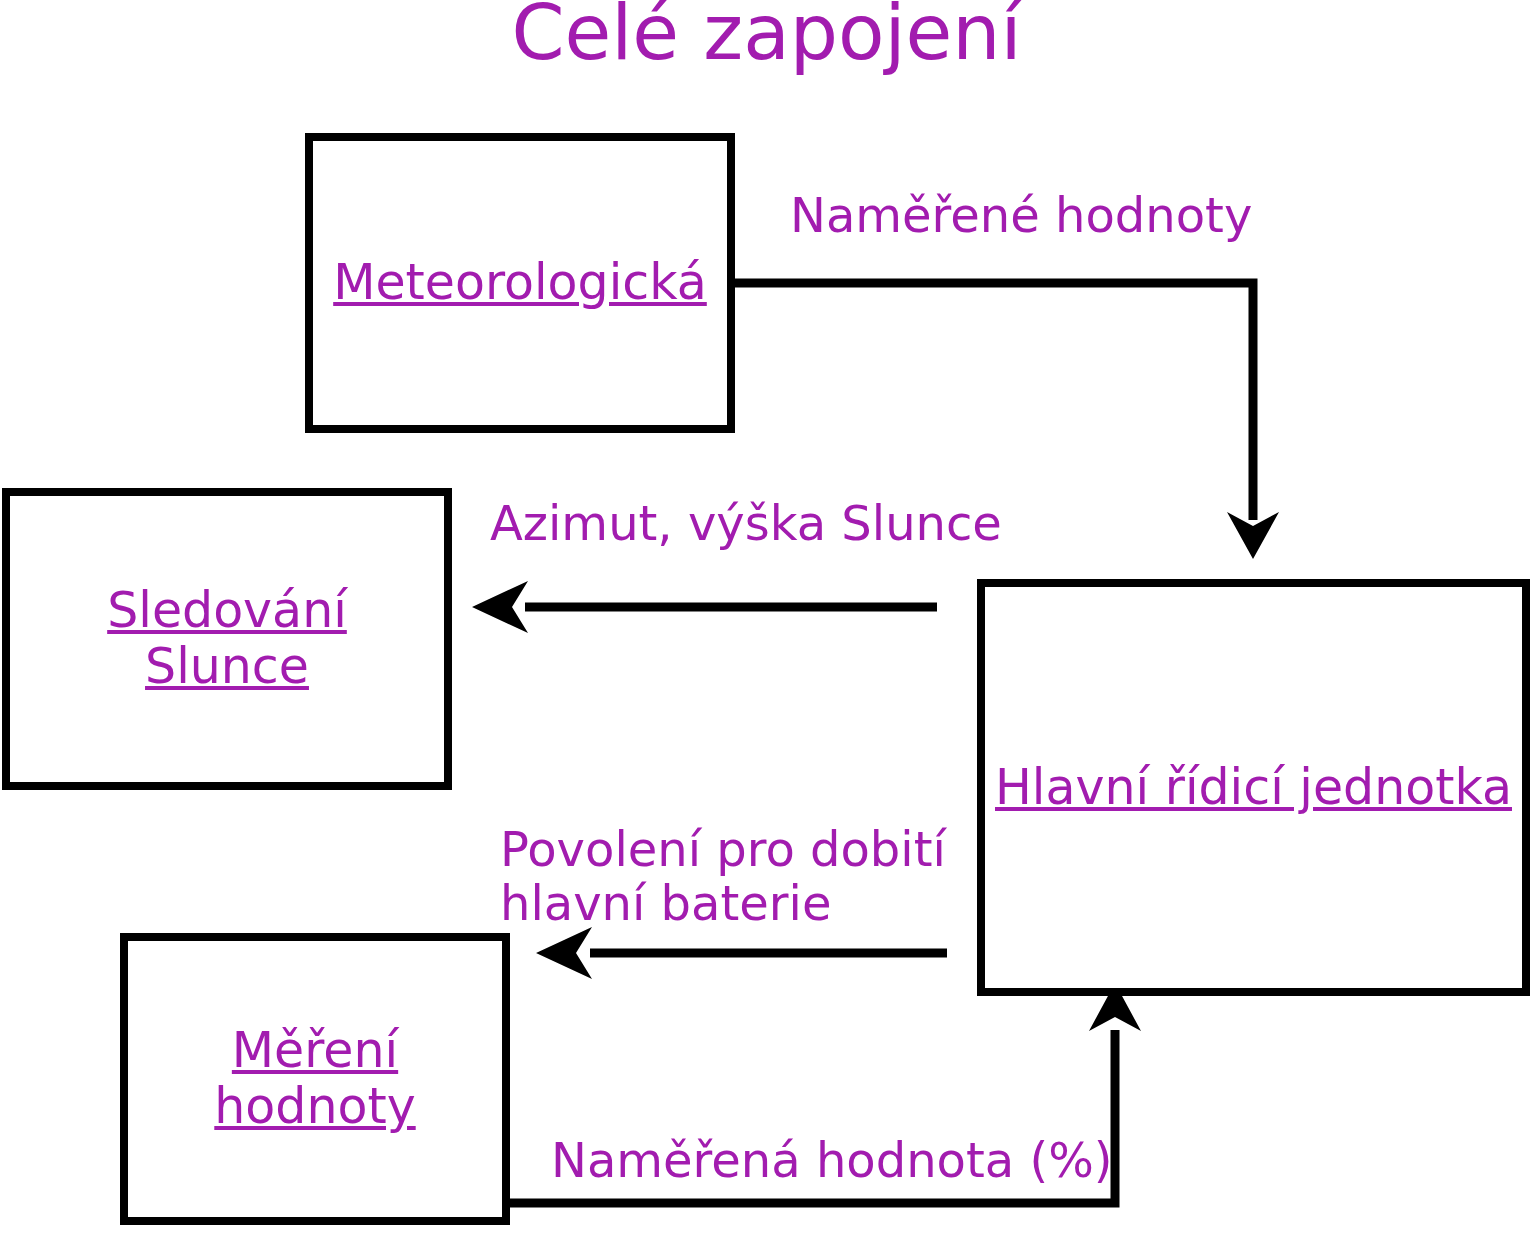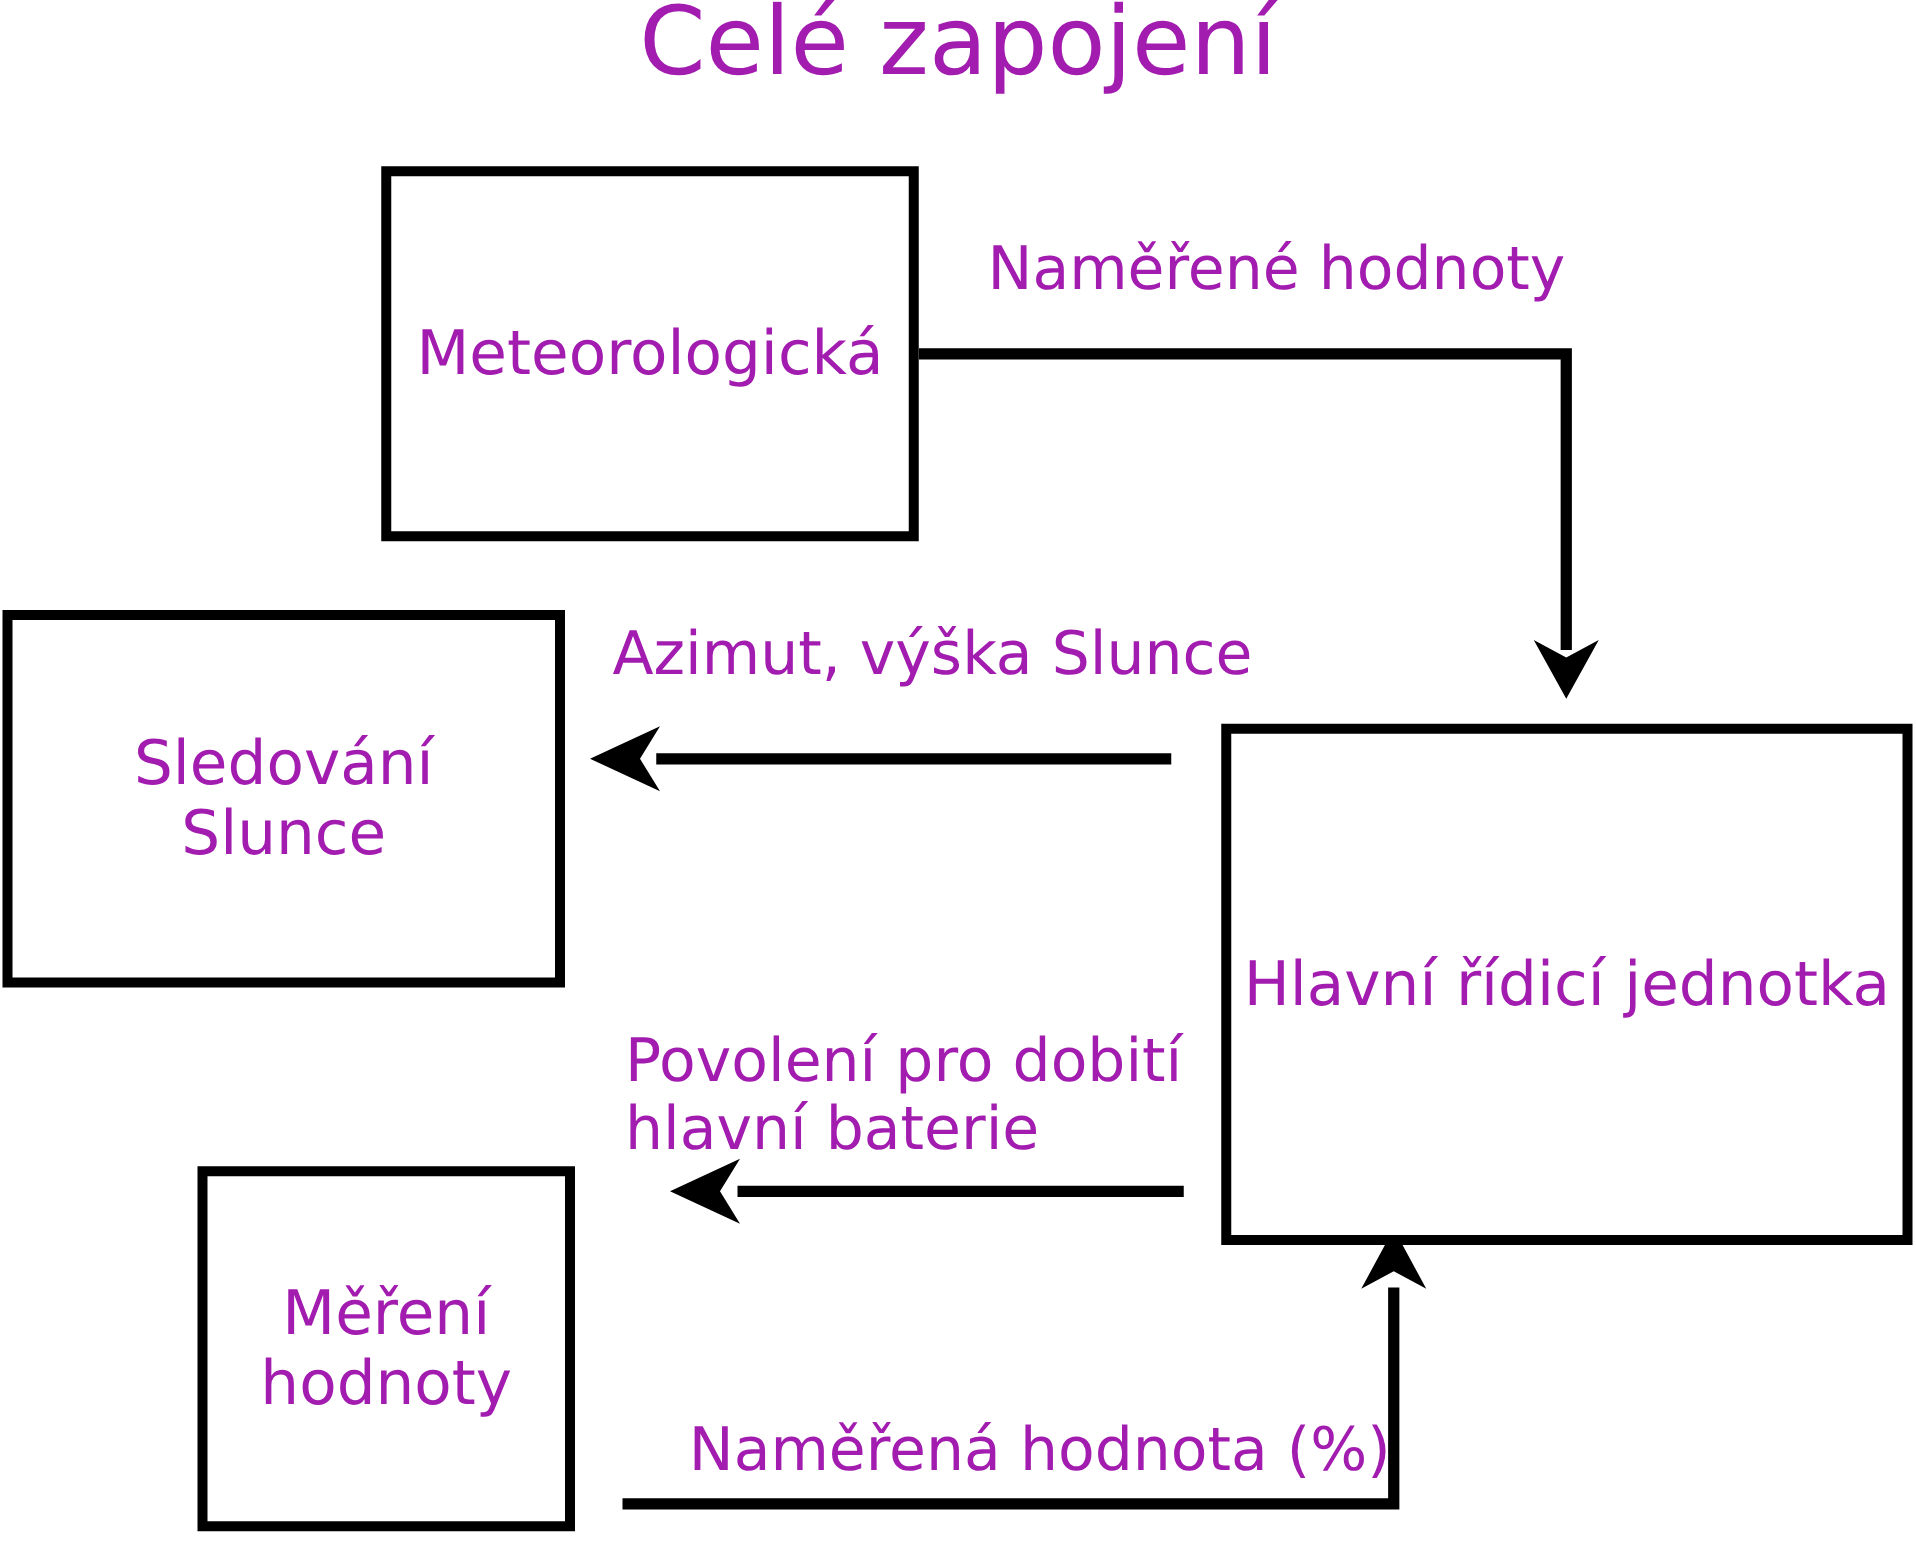--- a/index.html
+++ b/index.html
@@ -31,24 +31,25 @@
     box-sizing: border-box;
     border: 8px solid #000000;
     background: #ffffff;
     display: flex;
     flex-direction: column;
     align-items: center;
     justify-content: center;
     text-align: center;
     font-size: 49px;
     line-height: 56px;
+    text-decoration: underline;
   }
   .node-meteo    { left: 305px; top: 133px;  width: 430px; height: 300px; }
   .node-sledovani{ left: 2px;   top: 488px;  width: 450px; height: 302px; }
-  .node-mereni   { left: 120px; top: 933px;  width: 302px; height: 292px; margin-left: 38px; }
+  .node-mereni   { left: 120px; top: 933px;  width: 390px; height: 292px; }
   .node-hlavni   { left: 977px; top: 563px;  width: 553px; height: 417px; margin-top: 16px; }
   .edges {
     position: absolute;
     left: 0;
     top: 0;
     width: 1533px;
     height: 1233px;
   }
   .edge-line {
     fill: none;

